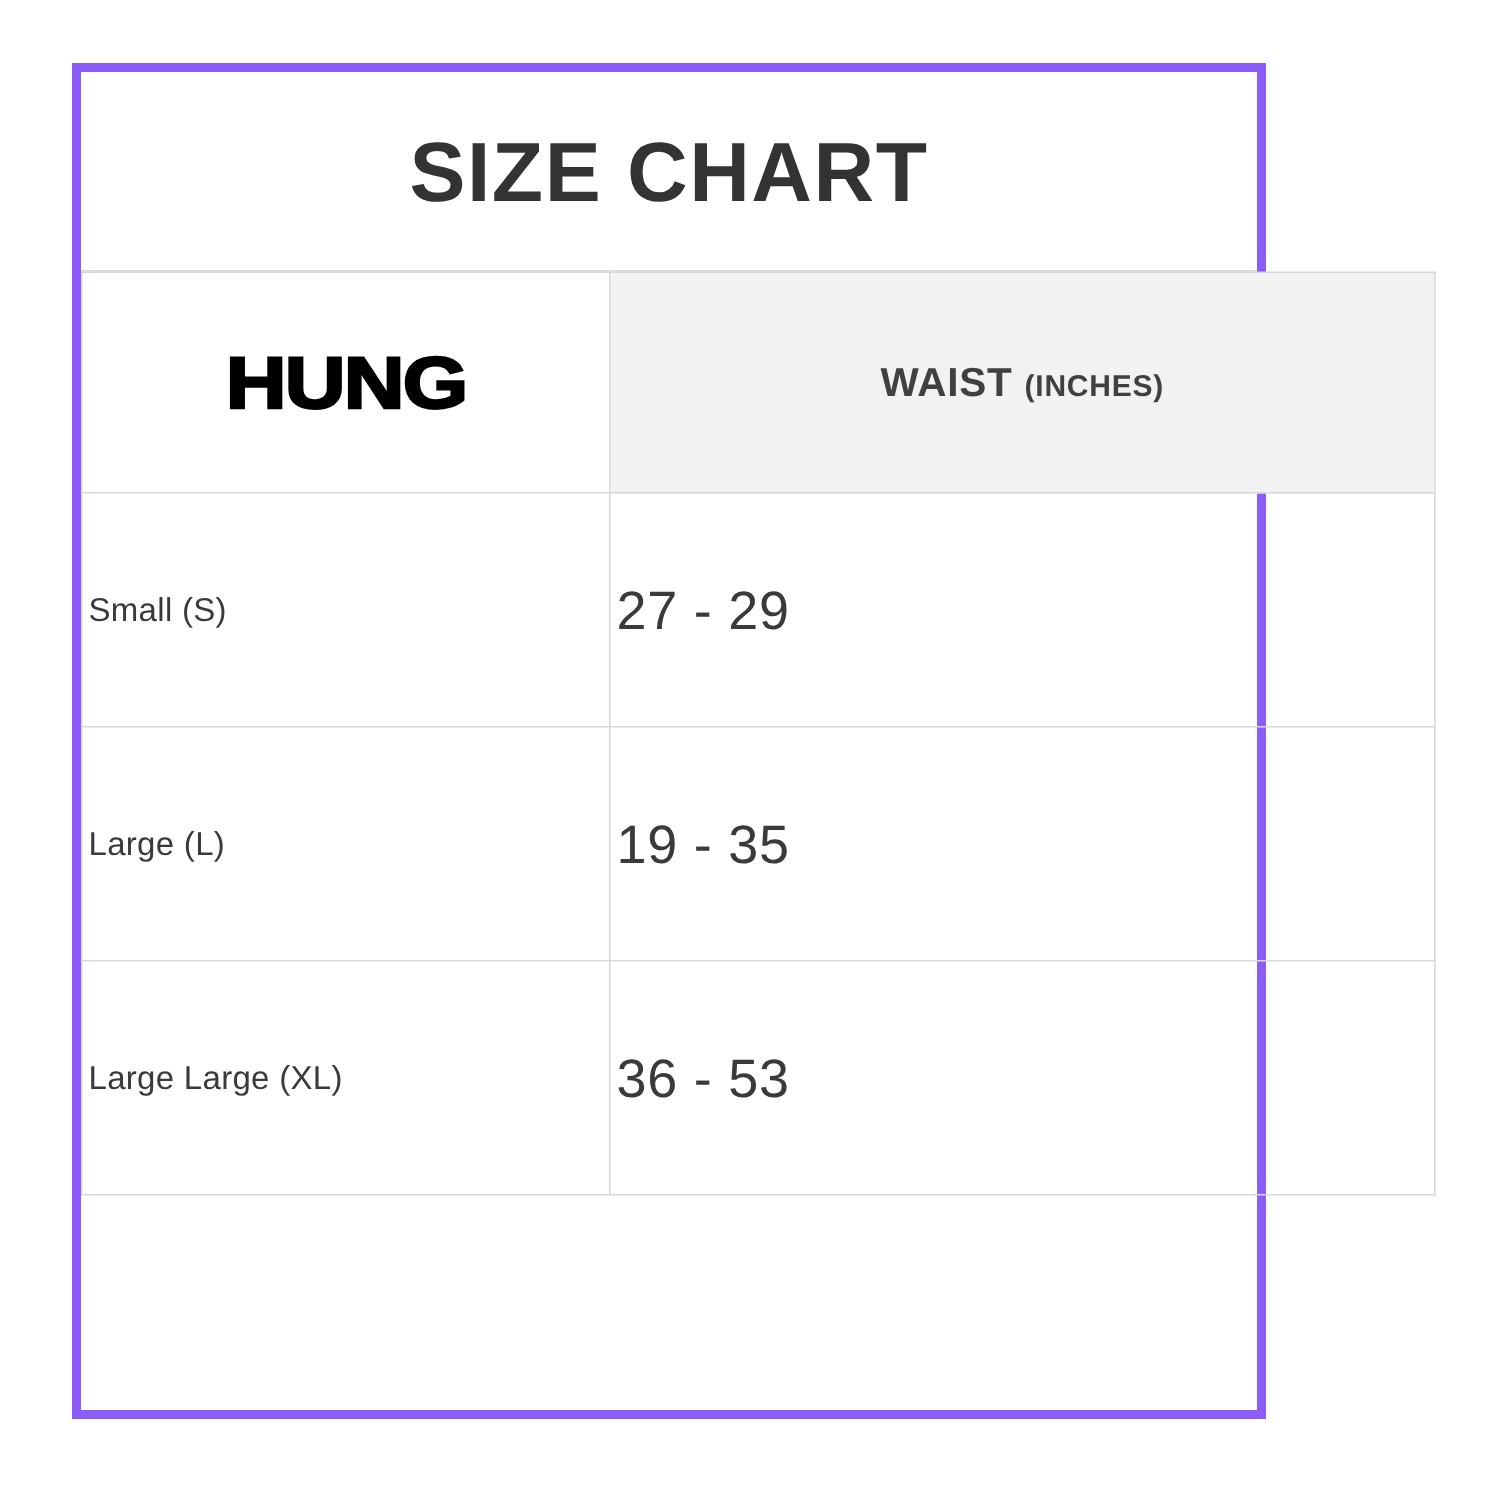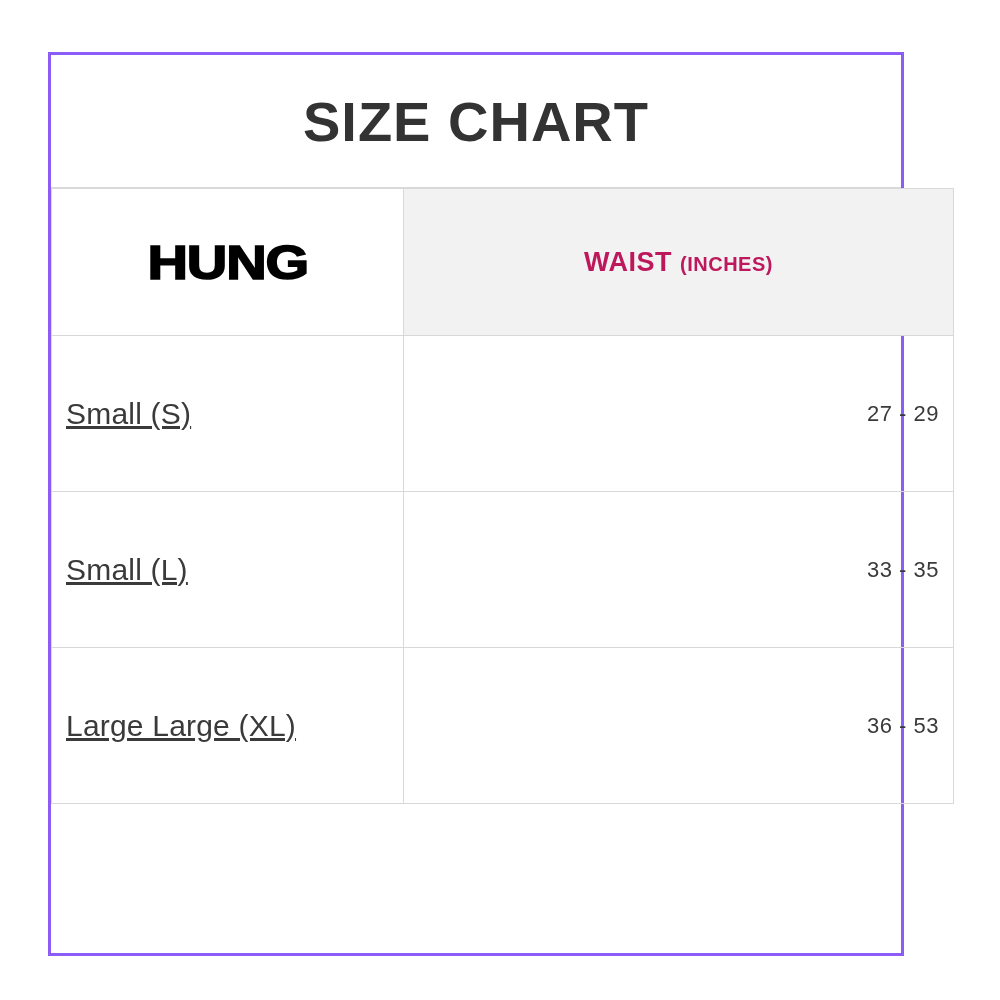--- a/index.html
+++ b/index.html
@@ -17,26 +17,25 @@
     height: 1000px;
     position: relative;
     background: #ffffff;
     box-sizing: border-box;
   }
 
   .chart-wrap {
     position: absolute;
     left: 48px;
     top: 42px;
-    width: 856px;
+    width: 796px;
     height: 904px;
-    border: 3px solid #8b5cf6;
+    border: 6px solid #8b5cf6;
     box-sizing: border-box;
     background: #ffffff;
-    margin-top: 10px;
   }
 
   .title-row {
     height: 133px;
     border-bottom: 1px solid #d8d8d8;
     display: flex;
     align-items: center;
     justify-content: center;
     box-sizing: border-box;
   }
@@ -52,21 +51,21 @@
   table.size-table {
     width: 100%;
     border-collapse: collapse;
     table-layout: fixed;
   }
 
   table.size-table td,
   table.size-table th {
     border: 1px solid #d8d8d8;
     box-sizing: border-box;
-    padding: 14px;
+    padding: 4px;
   }
 
   
   col.col-size { width: 352px; }
   col.col-waist { width: 550px; }
 
   .header-row td {
     height: 147px;
     background: #f2f2f2;
     vertical-align: middle;
@@ -86,46 +85,45 @@
     color: #000000;
     transform: scaleX(1.22) scaleY(1.06);
     transform-origin: center;
     -webkit-text-stroke: 1.6px #000000;
   }
 
   .header-waist {
     text-align: center;
     font-size: 27px;
     font-weight: bold;
-    color: #be185d;
+    color: #404040;
     letter-spacing: 0.5px;
   }
 
   .header-waist .unit {
     font-size: 20px;
     font-weight: bold;
     letter-spacing: 0.5px;
   }
 
   .data-row td {
     height: 156px;
     vertical-align: middle;
   }
 
   .cell-size {
     padding-left: 34px;
-    font-size: 30px;
+    font-size: 22px;
     color: #3a3a3a;
     letter-spacing: 0.2px;
-    text-decoration: underline;
   }
 
   .cell-waist {
-    text-align: right;
-    font-size: 22px;
+    text-align: left;
+    font-size: 36px;
     color: #3a3a3a;
     letter-spacing: 0.5px;
   }
 </style>
 </head>
 <body>
 
 <div class="page">
   <div class="chart-wrap">
 
@@ -149,22 +147,22 @@
           </td>
         </tr>
 
         <tr class="data-row">
           <td class="cell-size">Small (S)</td>
           <td class="cell-waist">27 - 29</td>
         </tr>
 
 
         <tr class="data-row">
-          <td class="cell-size">Small (L)</td>
-          <td class="cell-waist">33 - 35</td>
+          <td class="cell-size">Large (L)</td>
+          <td class="cell-waist">19 - 35</td>
         </tr>
 
         <tr class="data-row">
           <td class="cell-size">Large Large (XL)</td>
           <td class="cell-waist">36 - 53</td>
         </tr>
       </tbody>
     </table>
 
   </div>

